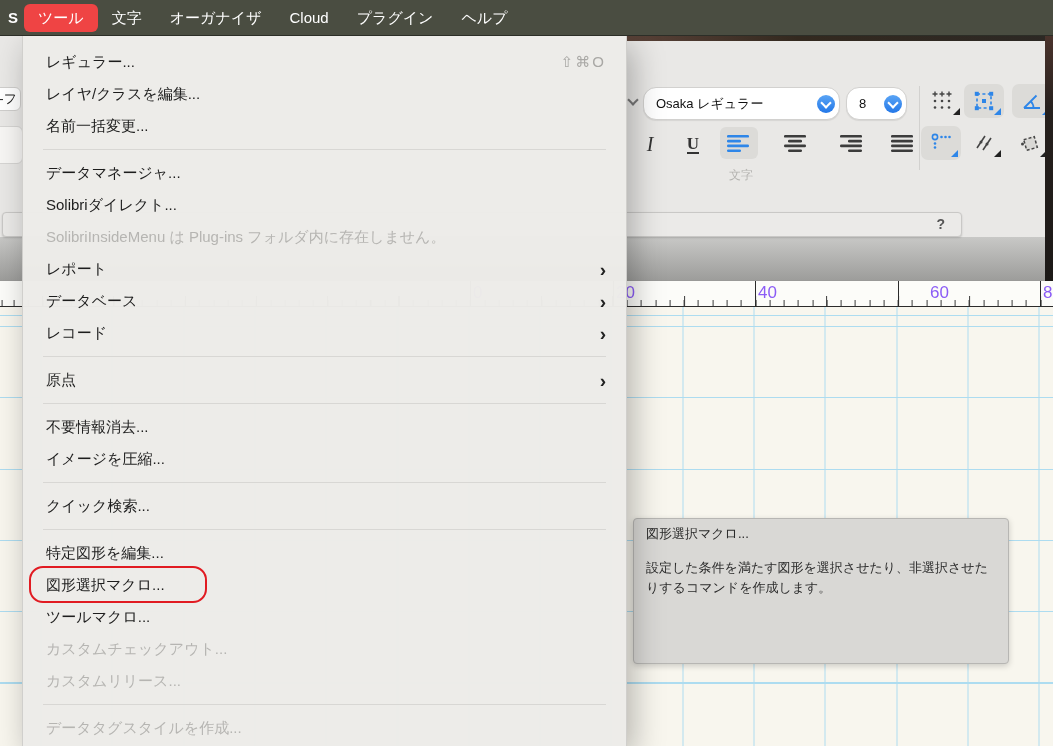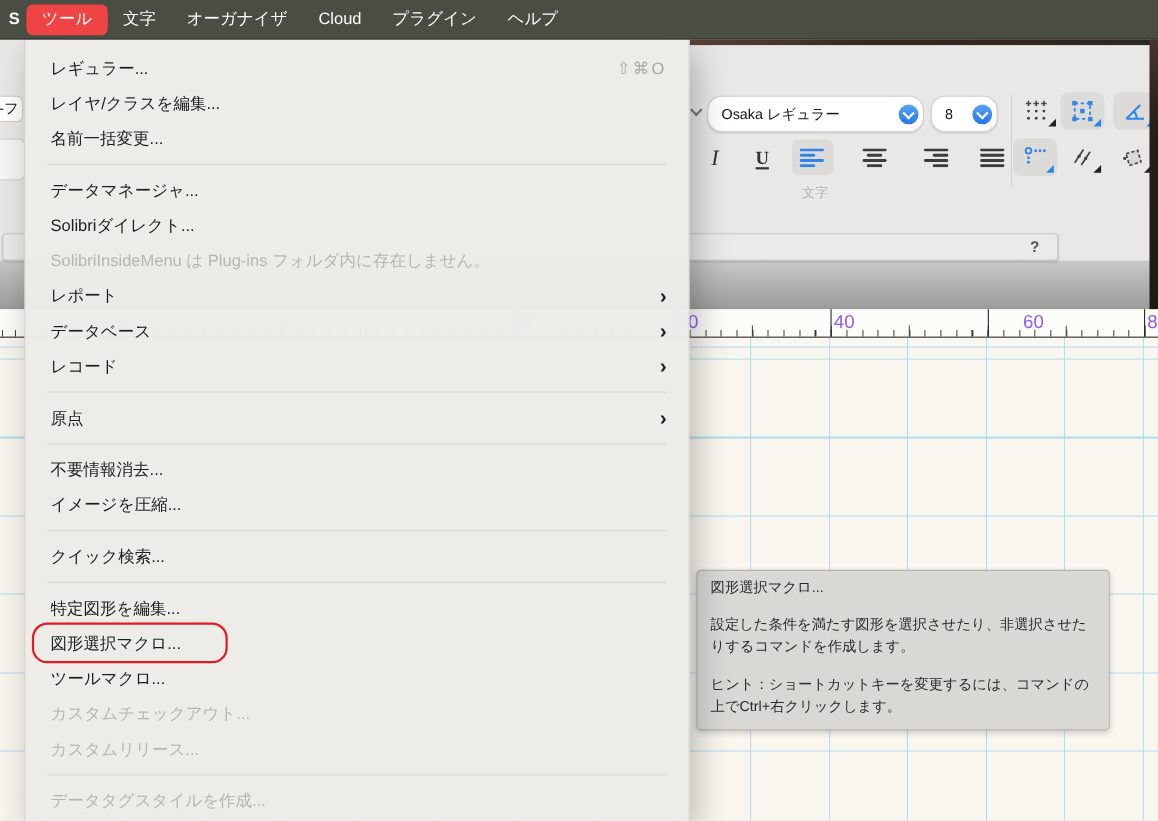--- a/index.html
+++ b/index.html
@@ -256,21 +256,20 @@
     <span class="flyout"></span>
   </div>
 
   <div class="help-bar">
     <span class="help-q">?</span>
   </div>
 
   <div class="tooltip">
     <p>図形選択マクロ...</p>
     <p>設定した条件を満たす図形を選択させたり、非選択させたりするコマンドを作成します。</p>
-    <p>ヒント：ショートカットキーを変更するには、コマンドの上でCtrl+右クリックします。</p>
   </div>
 
   <div class="menu-panel">
       <div class="menu-item">
         <span class="label">レギュラー...</span>
         <span class="shortcut">⇧⌘O</span>
       </div>
       <div class="menu-item">
         <span class="label">レイヤ/クラスを編集...</span>
       </div>

